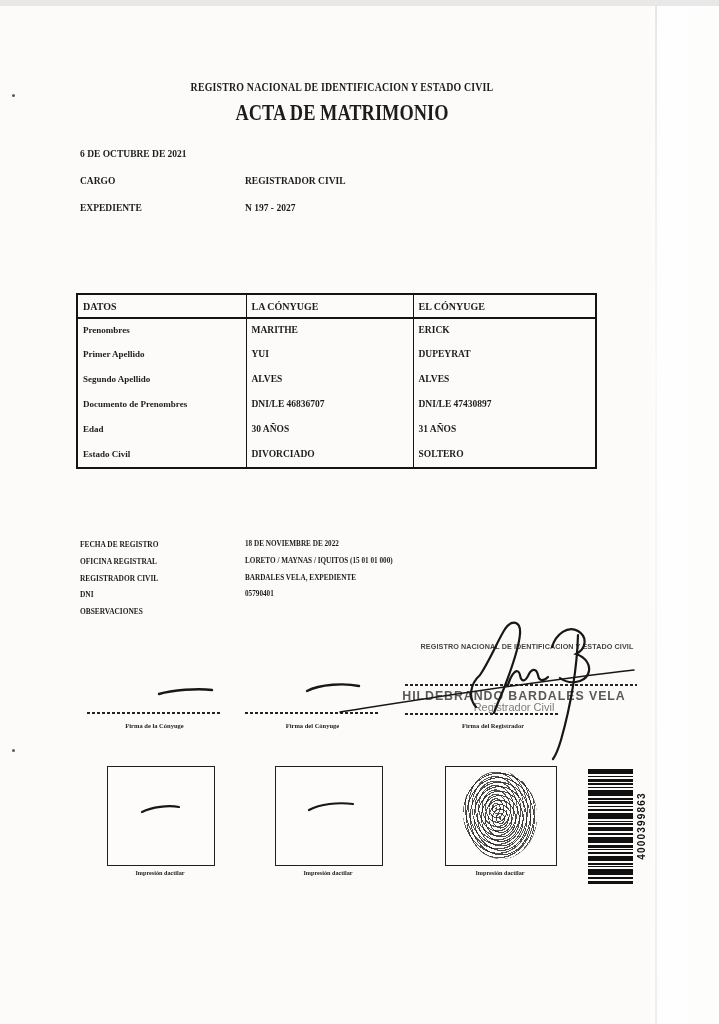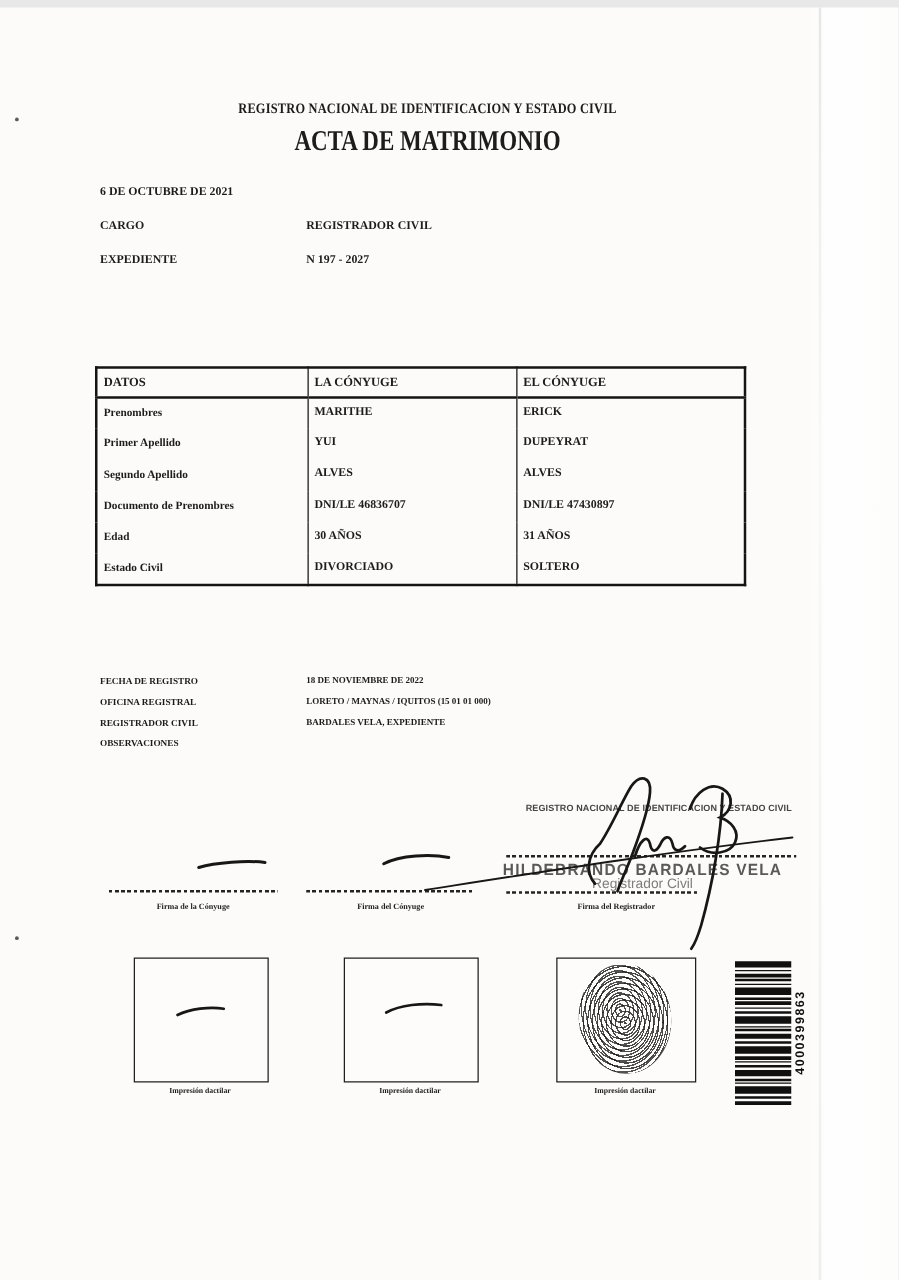--- a/index.html
+++ b/index.html
@@ -166,20 +166,24 @@
     </div>
     <div class="frow">
       <span class="flabel">OFICINA REGISTRAL</span>
       <span class="fvalue">LORETO / MAYNAS / IQUITOS (15 01 01 000)</span>
     </div>
     <div class="frow">
       <span class="flabel">REGISTRADOR CIVIL</span>
       <span class="fvalue">BARDALES VELA, EXPEDIENTE</span>
     </div>
     <div class="frow">
+      <span class="flabel">DNI</span>
+      <span class="fvalue">05790401</span>
+    </div>
+    <div class="frow">
       <span class="flabel">OBSERVACIONES</span>
       <span class="fvalue"></span>
     </div>
   </div>
 
   <div class="stamp-header">REGISTRO NACIONAL DE IDENTIFICACION Y ESTADO CIVIL</div>
   <div class="dash stamp-dash-top"></div>
   <div class="stamp-name">HILDEBRANDO BARDALES VELA</div>
   <div class="stamp-role">Registrador Civil</div>
 

